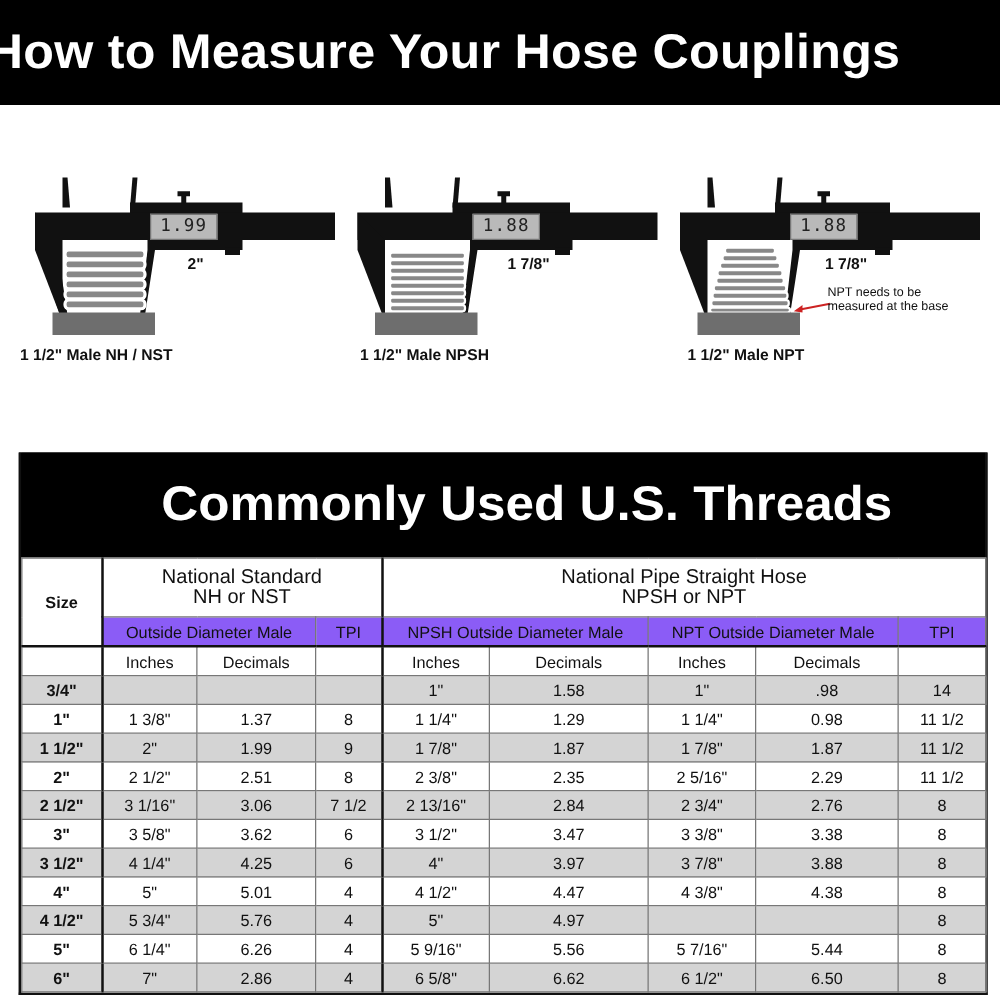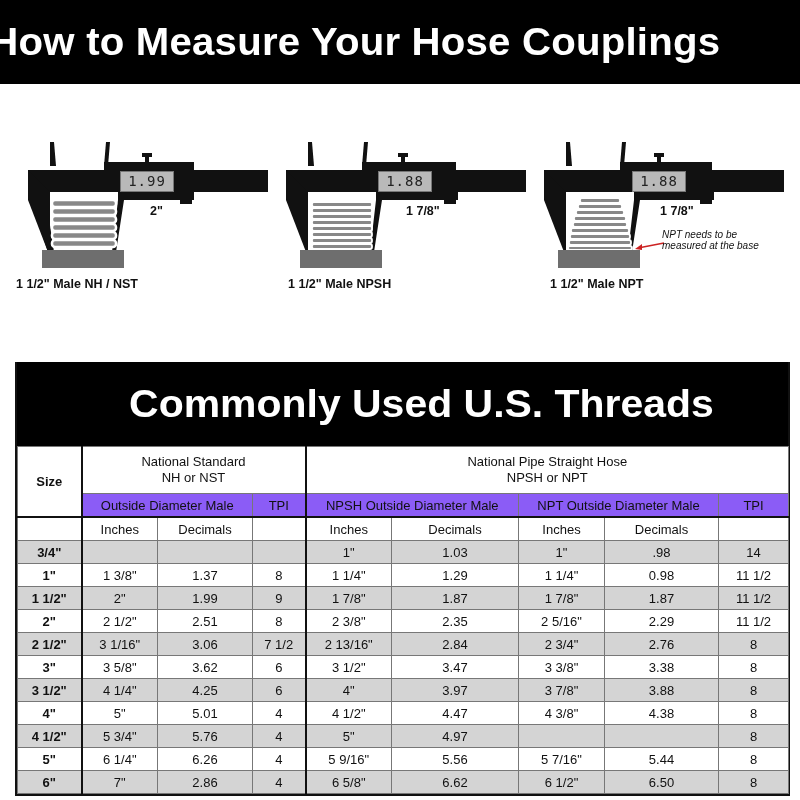--- a/index.html
+++ b/index.html
@@ -19,21 +19,21 @@
          color:#222; letter-spacing:1px; }
 
   .table-wrap { position:absolute; left:15px; top:362px; width:771px; border:2px solid #111;
                 border-top:none; background:#000; }
   .table-banner { height:84px; background:#000; display:flex; align-items:center; justify-content:center;padding-left:37px; }
   .table-banner h2 { margin:0; color:#fff; font-weight:bold; font-size:39px; transform:scaleX(1.05); }
   table { border-collapse:collapse; width:100%; background:#fff; table-layout:fixed; }
   td, th { border:1px solid #777; font-size:13px; text-align:center; padding:0; font-weight:normal; height:22px; }
   .thick-r { border-right:2px solid #111; }
   .thick-b { border-bottom:2px solid #111; }
-  .grp { height:46px; font-size:13px; line-height:16px;text-align:center; }
+  .grp { height:46px; font-size:16px; line-height:16px;text-align:center; }
   .sub { background:#8b5cf6; height:22px; }
   .size-h { font-weight:bold; font-size:13px; }
   tr.shade td { background:#d4d4d4; }
   td.size { font-weight:bold; }
 </style>
 </head>
 <body>
 
 <div class="top-banner">
   <h1>How to Measure Your Hose Couplings</h1>
@@ -125,21 +125,21 @@
     </g>
     <rect x="22" y="110" width="82" height="18" fill="#6e6e6e"></rect>
 
     <g>
       <line x1="128" y1="103" x2="102" y2="108" stroke="#cc2222" stroke-width="1.5"></line>
       <path d="M99,109 L106,104 L106,110 Z" fill="#cc2222"></path>
     </g>
   </svg>
   <div class="lcd" style="left:96px;top:31px;">1.88</div>
   <div class="meas-label" style="left:124px;top:64px;">1 7/8"</div>
-  <div class="note" style="left:126px;top:89px;font-style:italic;">
+  <div class="note" style="left:126px;top:89px;">
     <div>NPT needs to be</div>
     <div>measured at the base</div>
   </div>
   <div class="diag-caption" style="left:14px;top:137px;">1 1/2" Male NPT</div>
 </div>
 
 <div class="table-wrap">
   <div class="table-banner">
     <h2>Commonly Used U.S. Threads</h2>
   </div>
@@ -186,21 +186,21 @@
       <td></td>
     </tr>
     </tbody>
       <tbody id="rows">
         <tr class="shade">
           <td class="size thick-r">3/4"</td>
           <td class=""></td>
           <td class=""></td>
           <td class="thick-r"></td>
           <td class="">1"</td>
-          <td class="">1.03</td>
+          <td class="">1.58</td>
           <td class="">1"</td>
           <td class="">.98</td>
           <td class="">14</td>
         </tr>
         <tr>
           <td class="size thick-r">1"</td>
           <td class="">1 3/8"</td>
           <td class="">1.37</td>
           <td class="thick-r">8</td>
           <td class="">1 1/4"</td>

